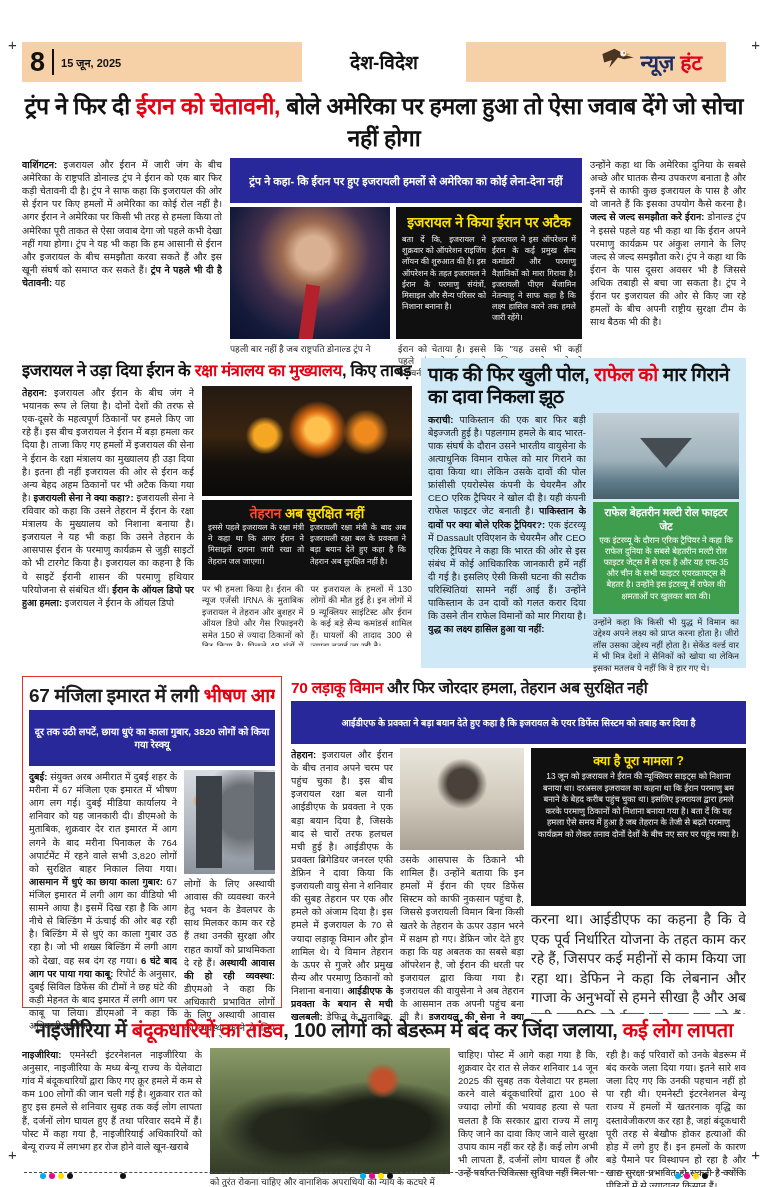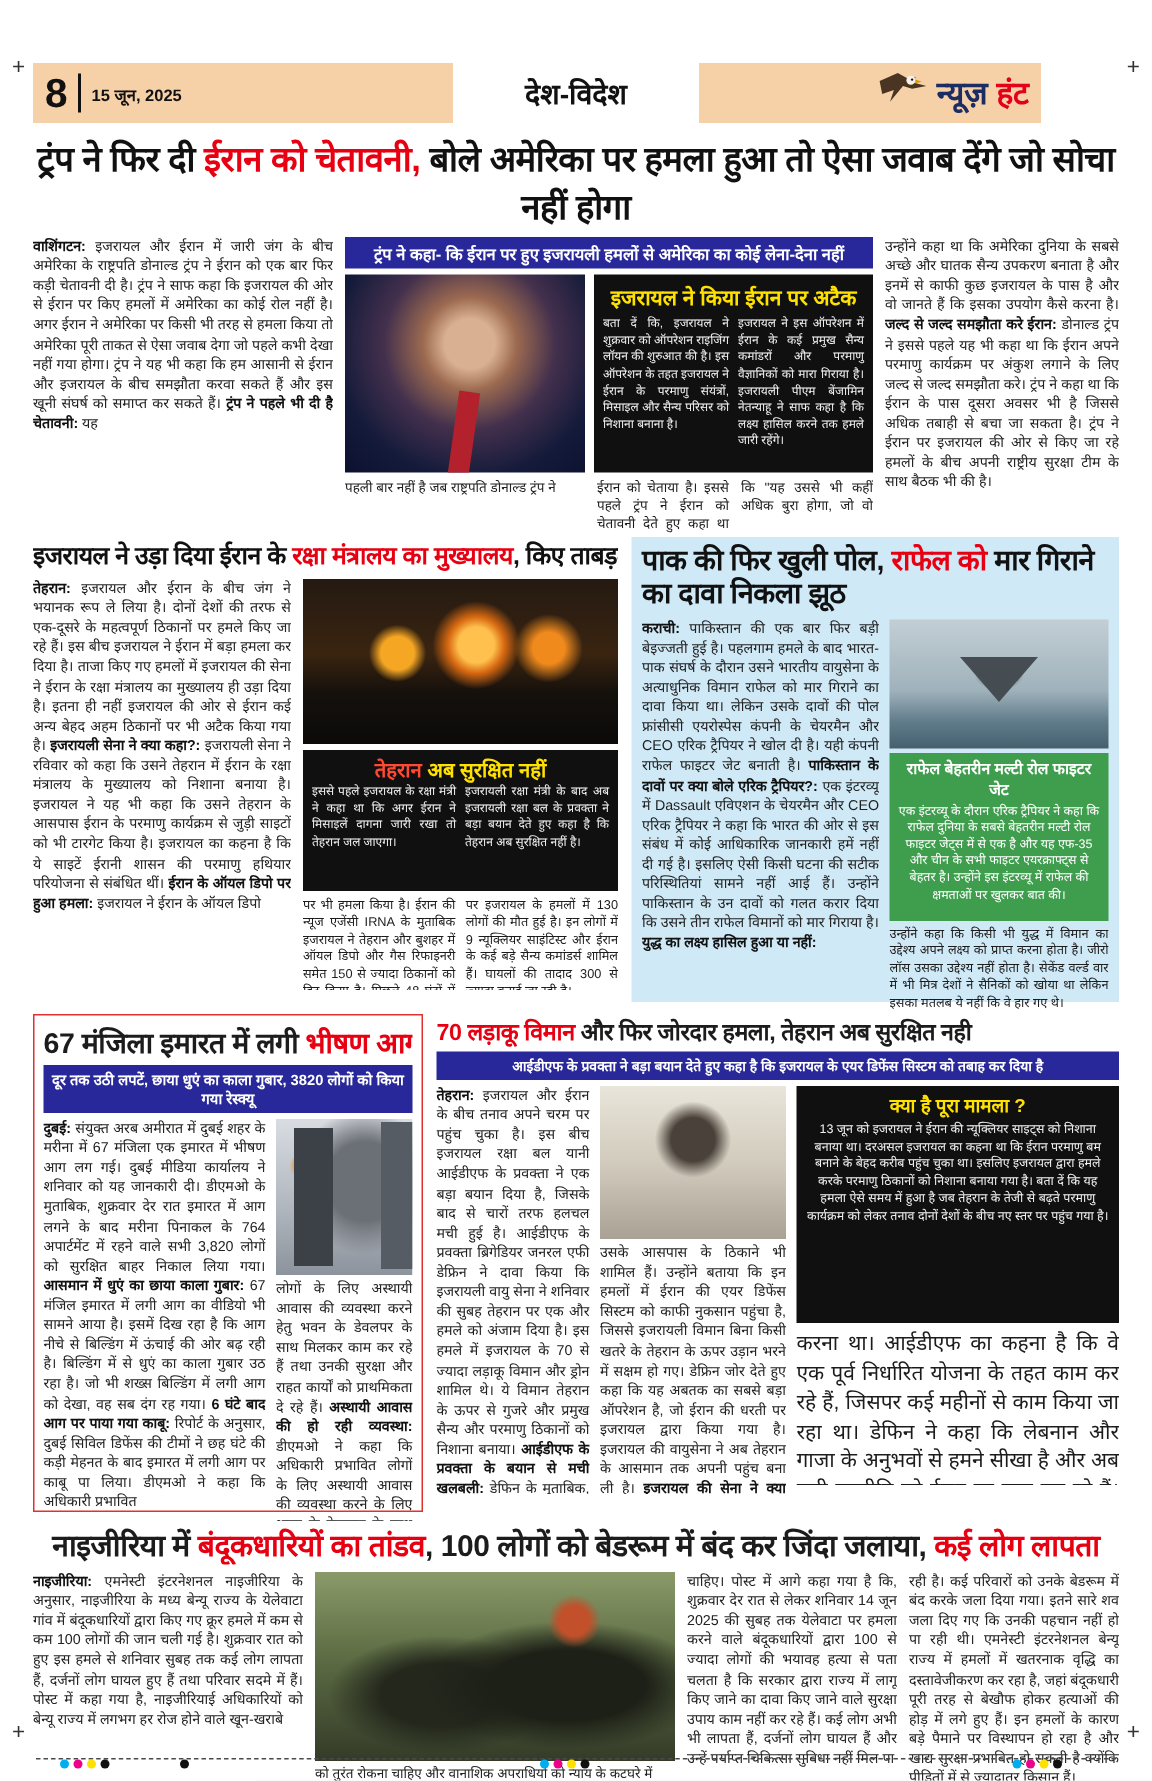--- a/index.html
+++ b/index.html
@@ -9,31 +9,31 @@
   .crop { position:absolute; color:#333; font-size:15px; font-weight:400; }
   
   .mast { display:flex; align-items:stretch; height:40px; }
   .mast .peach { background:#f6d1a7; }
   .mast-left { width:280px; display:flex; align-items:center; padding-left:8px; }
   .pageno { font-size:27px; font-weight:900; color:#111; line-height:1; }
   .mast-div { width:2px; height:26px; background:#111; margin:0 7px; }
   .mast-date { font-size:11px; font-weight:700; color:#111; }
   .mast-center { width:164px; display:flex; align-items:center; justify-content:center; }
   .section-name { font-size:19px; font-weight:900; color:#111; }
-  .mast-right { width:228px; display:flex; align-items:center; justify-content:flex-end; padding-right:8px; gap:4px; }
+  .mast-right { width:260px; display:flex; align-items:center; justify-content:flex-end; padding-right:24px; gap:4px; }
   .brand { font-size:21px; font-weight:900; line-height:1; }
   .brand .b1 { color:#1b2d63; } .brand .b2 { color:#e3001b; }
   
   .h1 { text-align:center; font-size:23px; font-weight:900; color:#111; margin:7px 0 5px 0; letter-spacing:-0.3px; }
   .red { color:#e60012; }
   .body-t { font-size:9.5px; line-height:1.38; text-align:justify; color:#222; }
   .body-t b { color:#111; }
   .dl { font-weight:800; }
   
-  .kicker { background:#28289a; color:#fff; font-weight:800; text-align:center; font-size:11px; padding:3px 2px; }
+  .kicker { background:#28289a; color:#fff; font-weight:800; text-align:center; font-size:11px; padding:15px 2px; }
   .blackbox { background:#101010; color:#eee; padding:4px 6px; }
   .bb-title { text-align:center; font-weight:900; color:#ffe100; }
   .photo { position:relative; overflow:hidden; }
   
   .s1 { display:flex; gap:8px; height:192px; margin-top:2px; }
   .s1c1 { width:200px; overflow:hidden; }
   .s1mid { width:352px; }
   .s1c3 { width:156px; overflow:hidden; }
   .s1-media { display:flex; gap:6px; margin-top:4px; height:132px; }
   .trump { width:160px; background:radial-gradient(circle at 52% 35%, #d9b091 0 14%, #9c6a50 26%, #43304d 48%, #141a3a 75%, #0d1130);}
@@ -50,21 +50,21 @@
   .s2 { width:390px; }
   .h2 { font-size:16.5px; font-weight:900; color:#111; letter-spacing:-0.3px; white-space:nowrap; overflow:hidden; }
   .s2-body { display:flex; gap:8px; margin-top:5px; height:278px; }
   .s2c1 { width:172px; overflow:hidden; }
   .s2r { flex:1; }
   .firephoto { height:110px; background:
       radial-gradient(circle at 30% 45%, #f5a623 0 7%, transparent 12%),
       radial-gradient(circle at 55% 40%, #ffc04d 0 9%, #d96a12 14%, transparent 22%),
       radial-gradient(circle at 78% 42%, #f08a1d 0 6%, transparent 13%),
       linear-gradient(180deg, #241a12 0%, #3a2410 45%, #14100c 70%, #0b0a09 100%); }
-  .tehranbox { margin-top:4px; height:94px; }
+  .tehranbox { margin-top:4px; height:80px; }
   .tehranbox .bb-title { font-size:13.5px; }
   .tb-red { color:#ff4a33; }
   .s2-minis { display:flex; gap:7px; margin-top:4px; height:62px; overflow:hidden; }
   .s2-minis p { flex:1; font-size:8.5px; line-height:1.35; text-align:justify; }
   
   .raf { width:325px; background:#cfe9f6; padding:6px 7px; }
   .raf-h { font-size:19px; font-weight:900; color:#111; line-height:1.15; letter-spacing:-0.3px; }
   .raf-body { display:flex; gap:7px; margin-top:5px; height:238px; }
   .rafc1 { width:158px; overflow:hidden; }
   .rafc2 { flex:1; }

